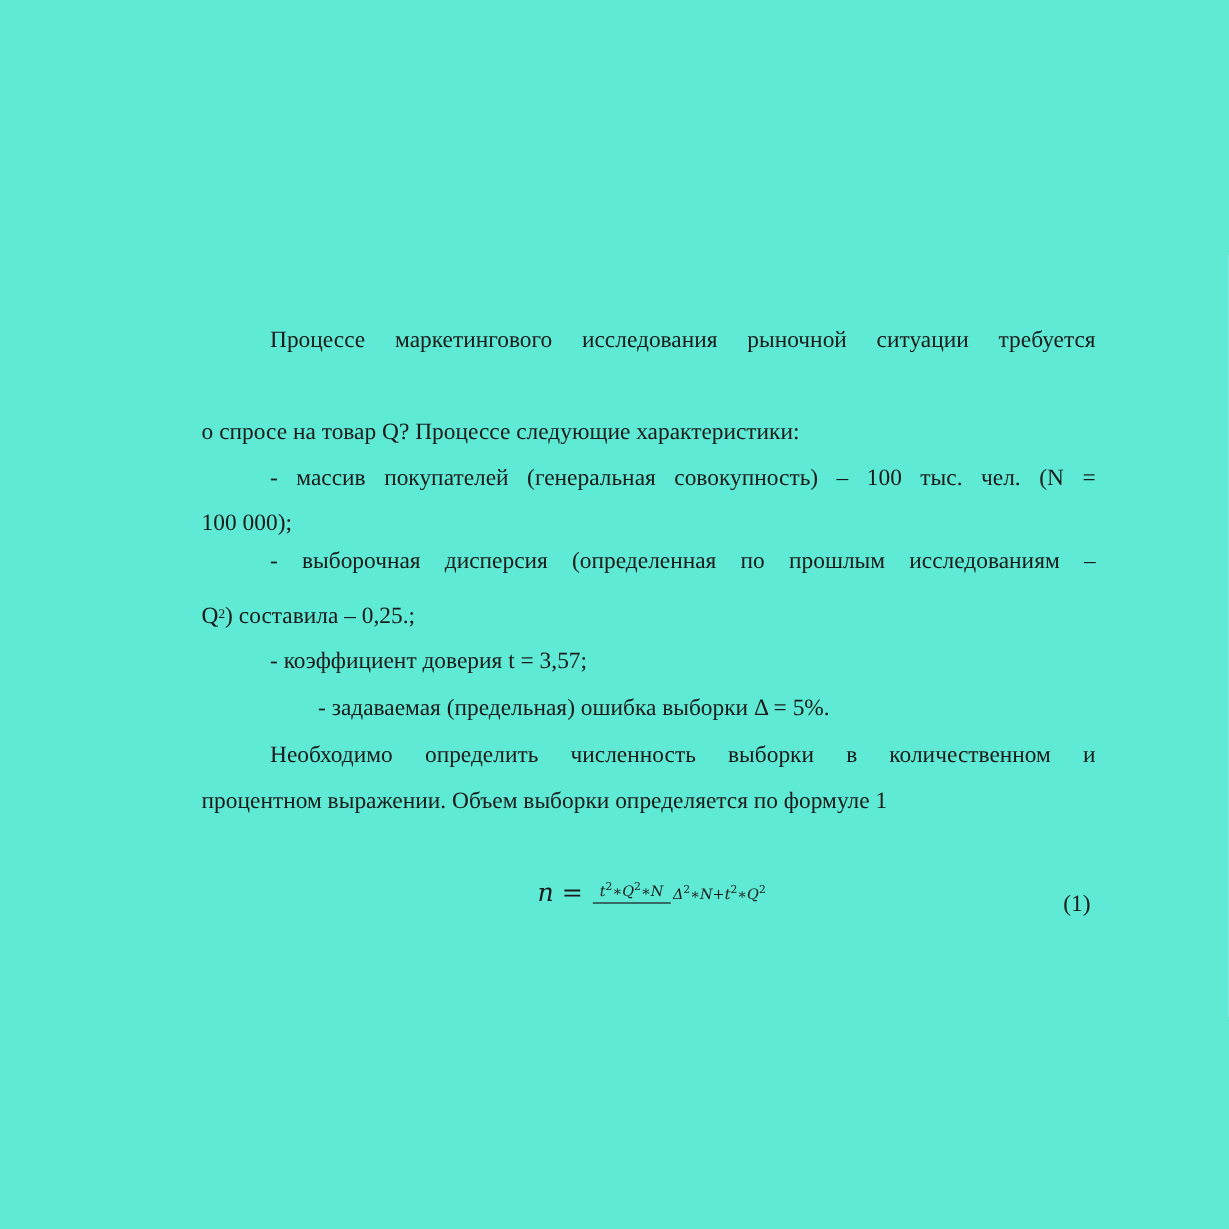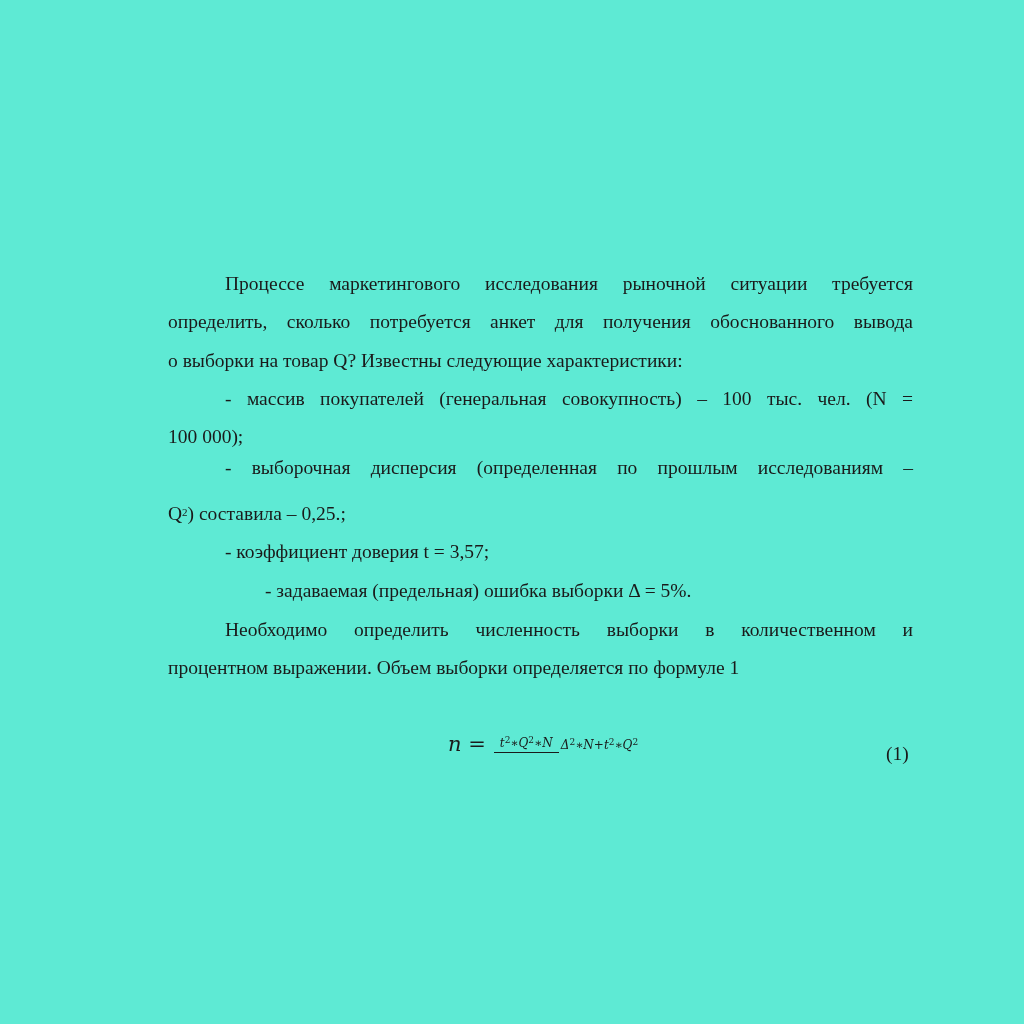--- a/index.html
+++ b/index.html
@@ -84,22 +84,21 @@
       font-size: 19.5px;
       line-height: 24px;
     }
   </style>
 </head>
 <body>
 
 <div class="page">
 
   <div class="line indent" style="top:272px;">Процессе маркетингового исследования рыночной ситуации требуется</div>
-  <div class="line" style="top:310px;">определить, сколько потребуется анкет для получения обоснованного вывода</div>
-  <div class="line last" style="top:349px;">о выборки на товар Q? Известны следующие характеристики:</div>
+  <div class="line last" style="top:349px;">о спросе на товар Q? Процессе следующие характеристики:</div>
 
   <div class="line indent" style="top:387px;">- массив покупателей (генеральная совокупность) – 100 тыс. чел. (N =</div>
   <div class="line last" style="top:425px;">100 000);</div>
 
   <div class="line indent" style="top:456px;">- выборочная дисперсия (определенная по прошлым исследованиям –</div>
   <div class="line last" style="top:502px;"><span>Q</span><sup>2</sup><span>) составила – 0,25.;</span></div>
 
   <div class="line indent last" style="top:540px;">- коэффициент доверия t = 3,57;</div>
 
   <div class="line indent last" style="top:579px;margin-left:40px;">- задаваемая (предельная) ошибка выборки Δ = 5%.</div>

